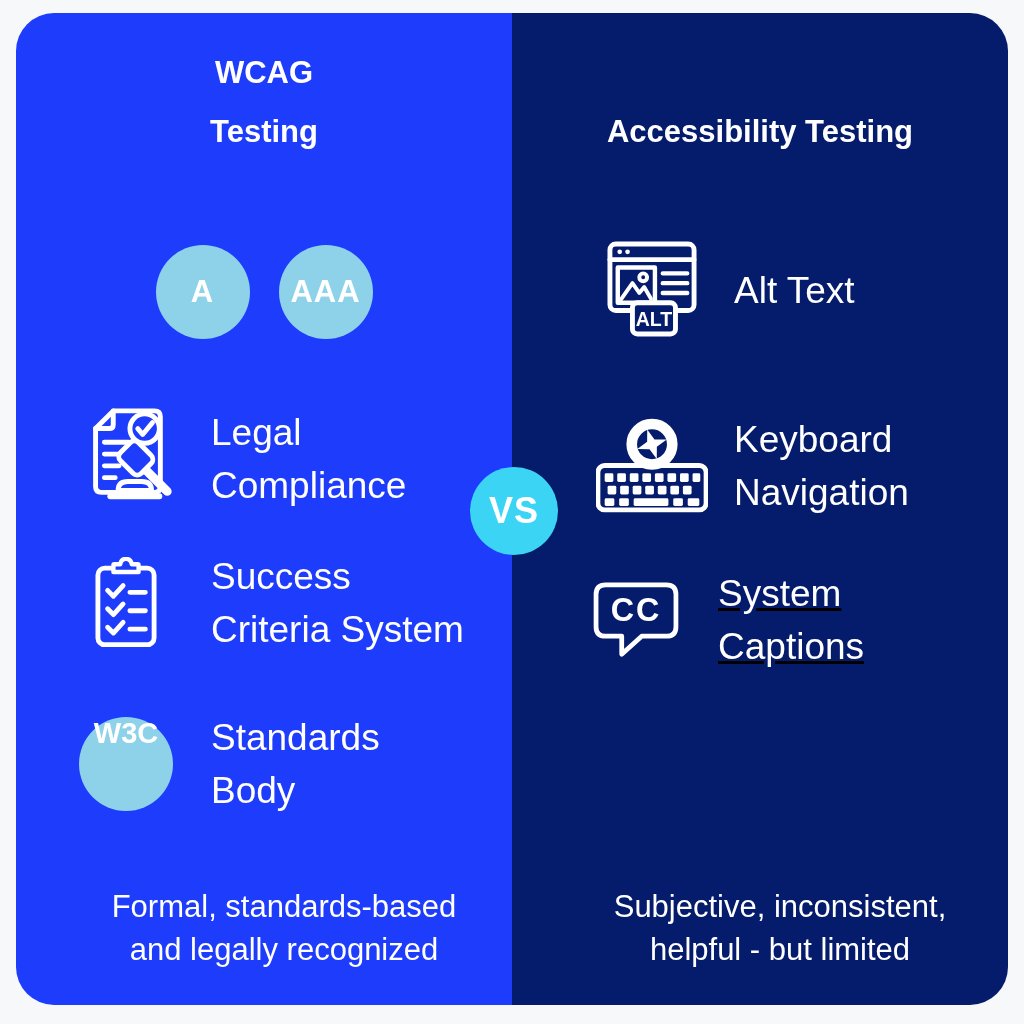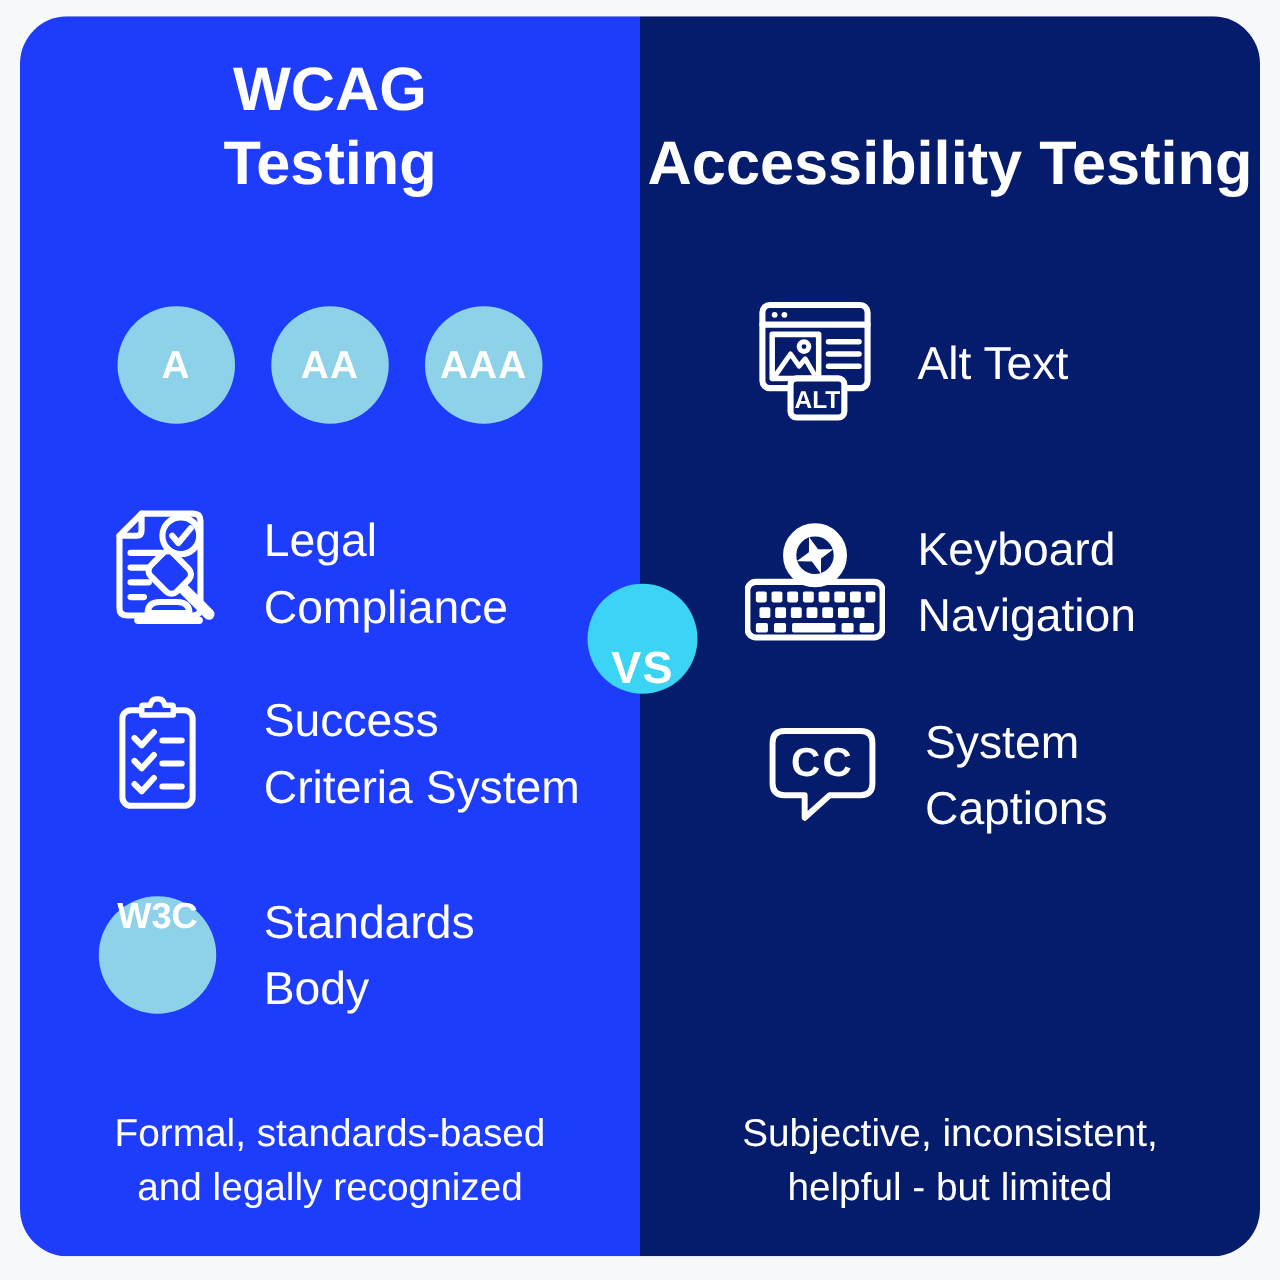--- a/index.html
+++ b/index.html
@@ -19,21 +19,21 @@
   }
   .half{
     position:absolute;top:0;height:100%;width:496px;
   }
   .half.left{left:0;background:#1e3cfc;}
   .half.right{left:496px;background:#051b6b;}
 
   .panel-title{
     position:absolute;top:30px;left:0;width:100%;
     text-align:center;color:#ffffff;
-    font-size:49px;line-height:59px;font-weight:bold;
+    font-size:31px;line-height:59px;font-weight:bold;
     margin:0;
   }
 
   
   .badges-row{
     position:absolute;top:232px;left:0;width:100%;
     display:flex;justify-content:center;gap:29px;
   }
   .level-badge{
     width:94px;height:94px;border-radius:50%;
@@ -58,41 +58,41 @@
   }
   .half.left  .item-text{margin-left:27px;}
   .half.right .item-text{margin-left:20px;}
   .item-line:empty{display:none;}
 
   .row-l1{top:392px;left:52px;height:108px;}
   .row-l2{top:544px;left:52px;height:92px;}
   .row-l3{top:704px;left:52px;height:94px;}
   .row-r1{top:228px;left:78px;height:98px;}
   .row-r2{top:404px;left:78px;height:97px;}
-  .row-r3{top:568px;left:84px;height:78px;}
+  .row-r3{top:568px;left:62px;height:78px;text-decoration:underline;}
   .row-r4{top:716px;left:78px;height:71px;}
 
   .w3c-circle{
     width:94px;height:94px;border-radius:50%;
     background:#8ed2ea;
     display:flex;justify-content:center;
     color:#ffffff;font-weight:bold;font-size:29px;
   }
 
   .panel-footer{
     position:absolute;top:872px;left:0;width:100%;
     text-align:center;color:#ffffff;
-    font-size:31px;line-height:43px;
+    font-size:31px;line-height:43px;padding-left:20px;
   }
 
   .vs-circle{
     position:absolute;left:454px;top:454px;
     width:88px;height:88px;border-radius:50%;
     background:#3bd4f5;z-index:5;
-    display:flex;align-items:flex-end;justify-content:center;
+    display:flex;align-items:center;justify-content:center;
     color:#ffffff;font-weight:bold;font-size:36px;
     letter-spacing:1px;
   }
 
   svg{display:block;}
   .stroke{fill:none;stroke:#ffffff;stroke-linecap:round;stroke-linejoin:round;}
 </style>
 </head>
 <body>
 
@@ -100,23 +100,20 @@
 
   <section class="half left">
     <h2 class="panel-title">
       <span class="title-line">WCAG</span><br>
       <span class="title-line">Testing</span>
     </h2>
 
     <div class="badges-row">
       <div class="level-badge">
         <span>A</span>
-      </div>
-      <div class="level-badge">
-        <span>AA</span>
       </div>
       <div class="level-badge">
         <span>AAA</span>
       </div>
     </div>
 
     <div class="item row-l1">
       <div class="icon-box">
         <svg width="108" height="106" viewBox="0 0 110 108">
 

